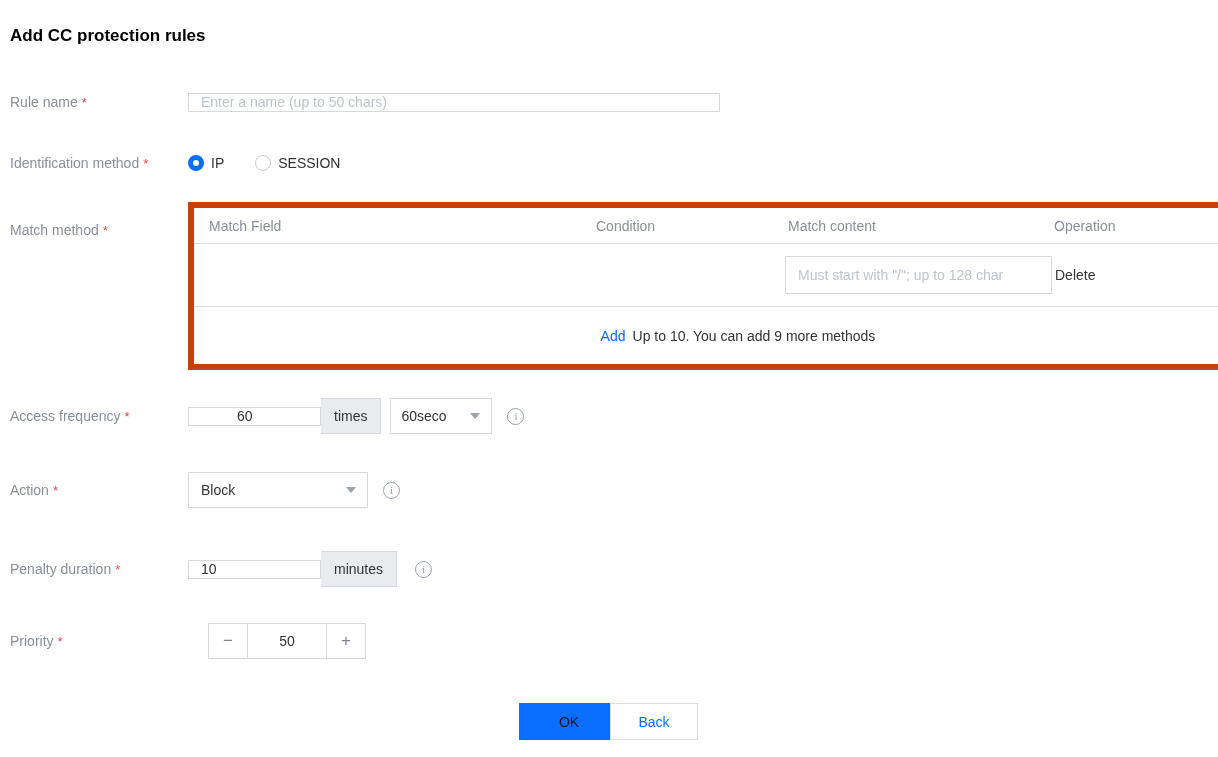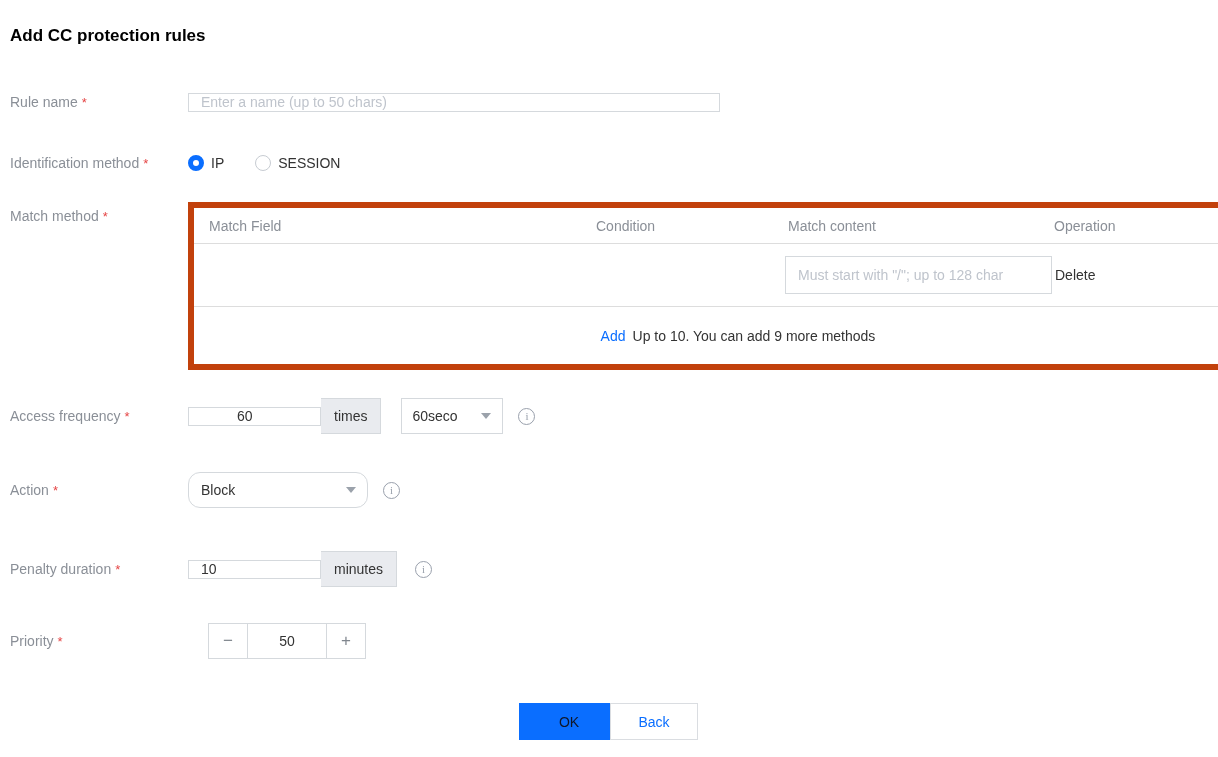--- a/index.html
+++ b/index.html
@@ -87,21 +87,21 @@
         <span class="radio-circle on"></span>
         <span class="radio-text">IP</span>
       </div>
       <div class="radio-item">
         <span class="radio-circle off"></span>
         <span class="radio-text">SESSION</span>
       </div>
     </div>
   </div>
 
-  <div class="row" style="top:206px; height:20px;">
+  <div class="row" style="top:220px; height:20px;">
     <div class="label">
       <span>Match method</span><span class="req">*</span>
     </div>
   </div>
 
   <div class="match-table">
     <div class="mt-header">
       <div class="mt-h" style="left:15px;">Match Field</div>
       <div class="mt-h" style="left:402px;">Condition</div>
       <div class="mt-h" style="left:594px;">Match content</div>
@@ -118,32 +118,32 @@
       <span>Up to 10. You can add 9 more methods</span>
     </div>
   </div>
 
   <div class="row" style="top:398px; height:36px;">
     <div class="label">
       <span>Access frequency</span><span class="req">*</span>
     </div>
     <input class="tx-input" style="width: 133px; padding-left: 48px;" type="text" value="60">
     <div class="addon">times</div>
-    <div class="tx-select" style="width:102px; margin-left:20px; padding-left:10px;">
+    <div class="tx-select" style="width:102px; margin-left:9px; padding-left:10px;">
       <span>60seco</span>
       <span class="arrow"></span>
     </div>
     <div class="info-icon" style="margin-left:15px;">i</div>
   </div>
 
   <div class="row" style="top:472px; height:36px;">
     <div class="label">
       <span>Action</span><span class="req">*</span>
     </div>
-    <div class="tx-select" style="width:180px;border-radius:12px;">
+    <div class="tx-select" style="width:180px;">
       <span>Block</span>
       <span class="arrow"></span>
     </div>
     <div class="info-icon" style="margin-left:15px;">i</div>
   </div>
 
   <div class="row" style="top:551px; height:36px;">
     <div class="label">
       <span>Penalty duration</span><span class="req">*</span>
     </div>

